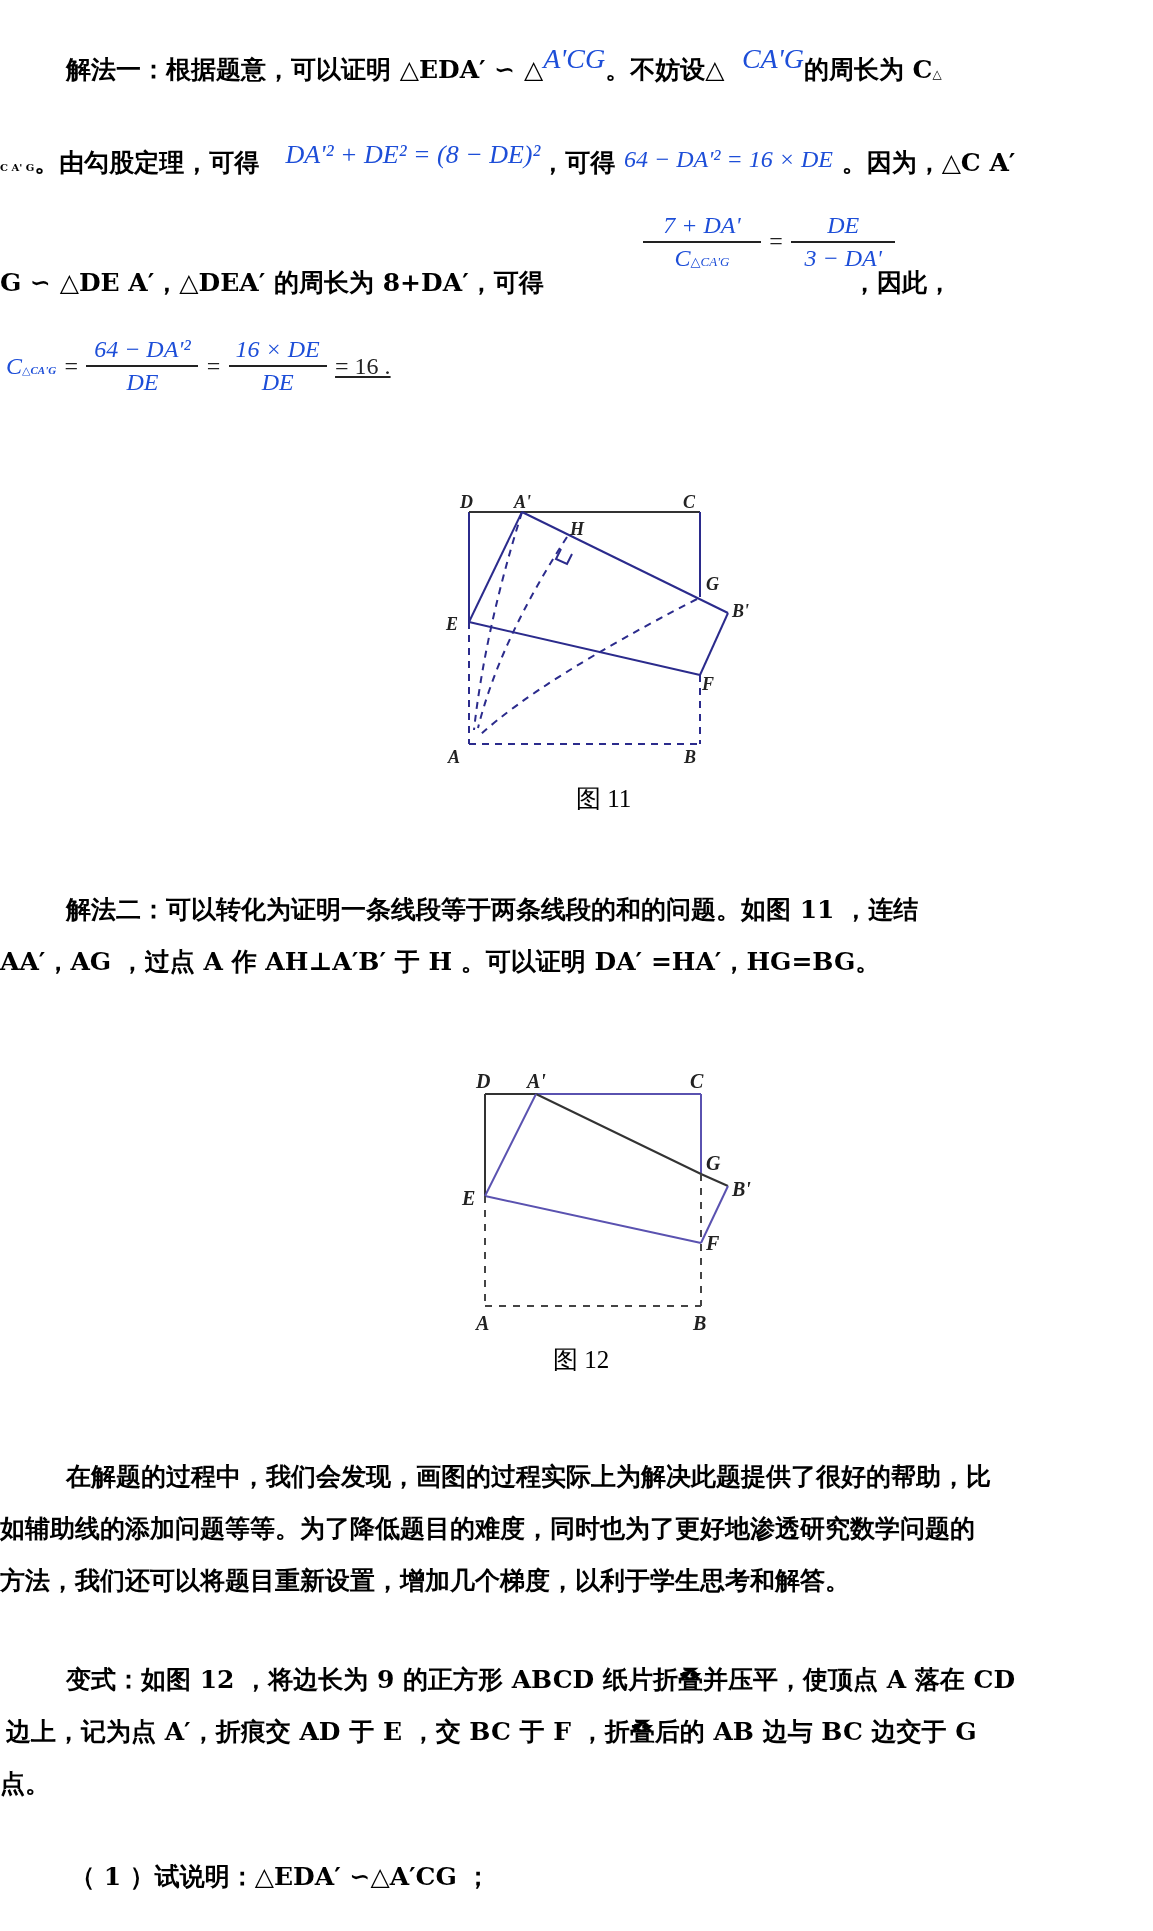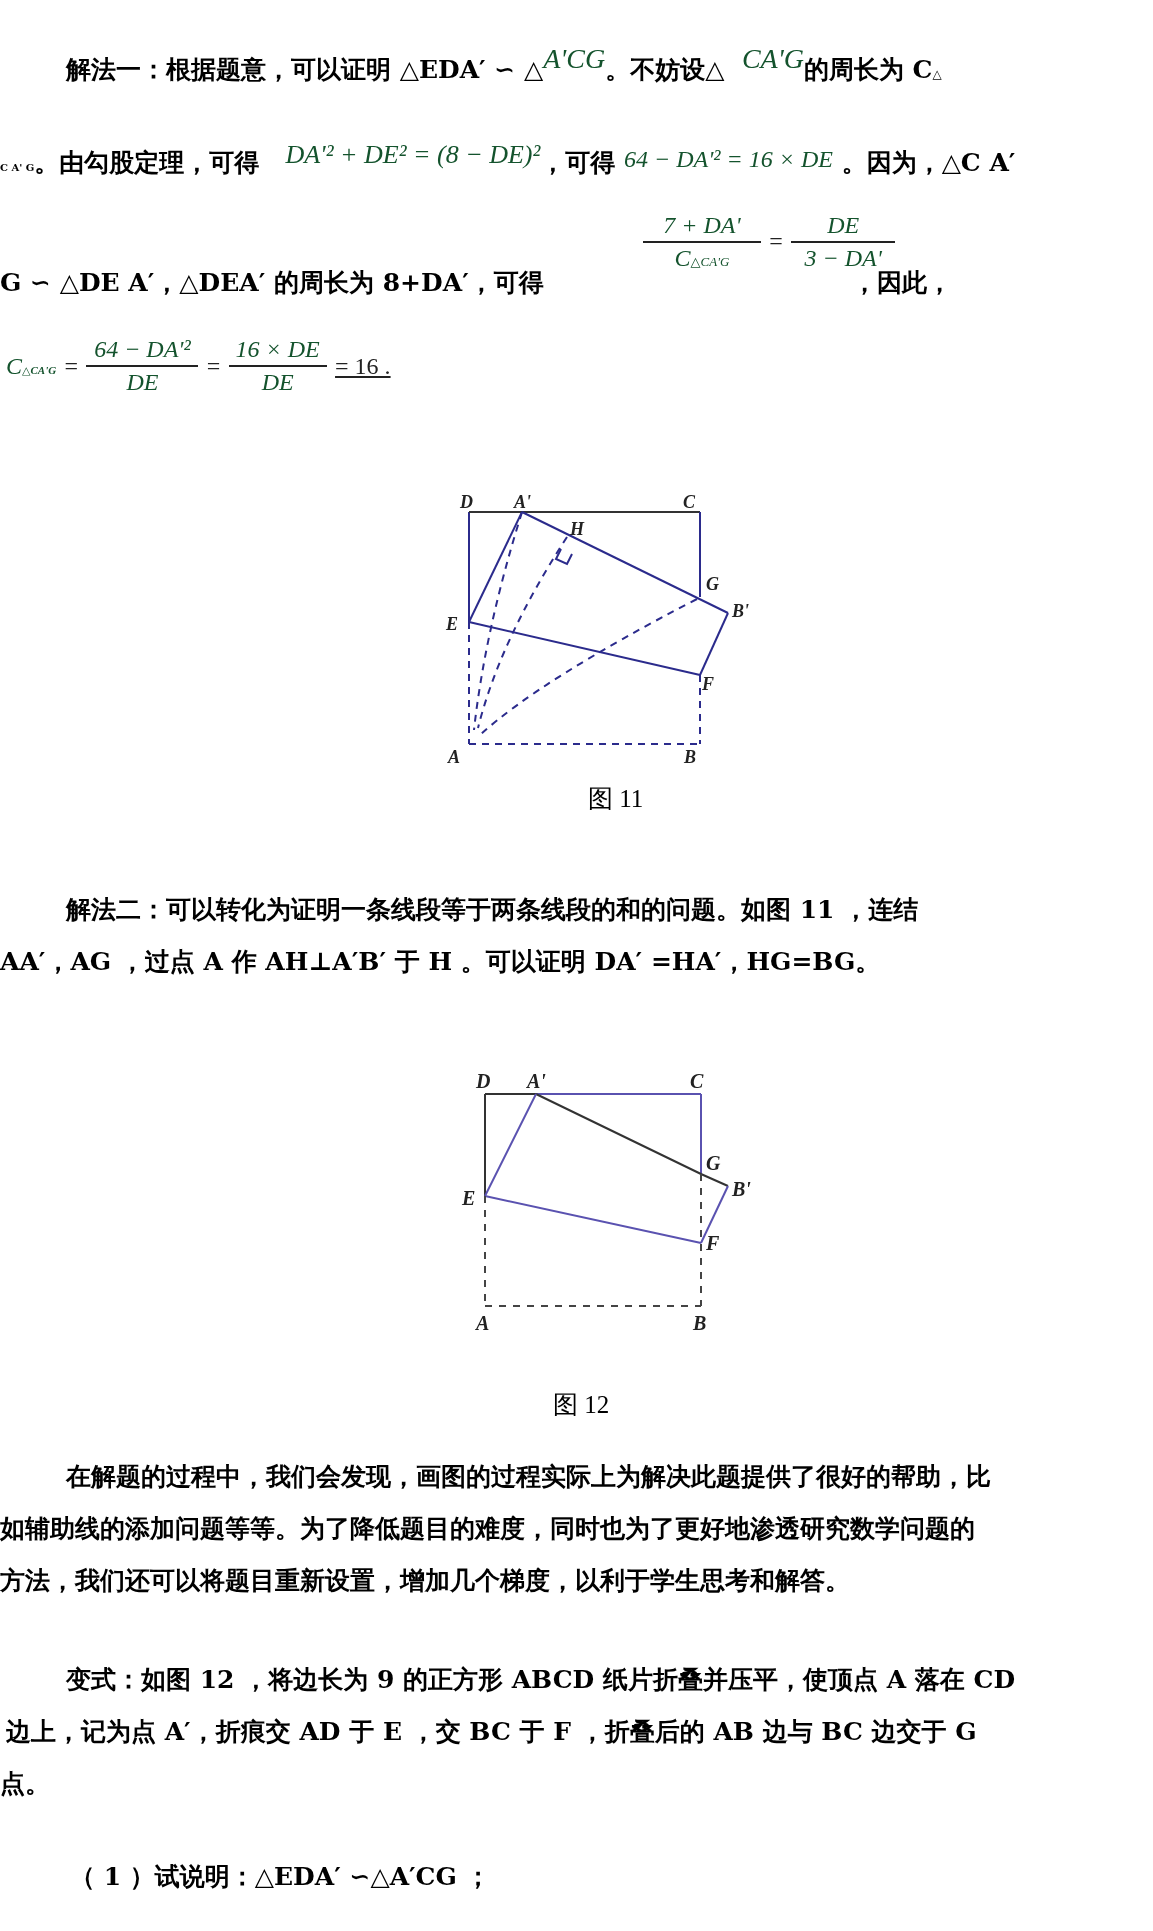--- a/index.html
+++ b/index.html
@@ -3,21 +3,21 @@
 <meta charset="utf-8">
 <style>
   html, body { margin: 0; padding: 0; background: #ffffff; }
   body {
     width: 1153px; height: 1931px; position: relative; overflow: hidden;
     font-family: "DejaVu Serif", "Liberation Serif", serif;
     color: #000; font-weight: bold;
   }
   .abs { position: absolute; white-space: nowrap; }
   .line { font-size: 25px; line-height: 30px; }
-  .math { font-family: "Liberation Serif", "DejaVu Serif", serif; font-style: italic; font-weight: normal; color: #14532d; }
+  .math { font-family: "Liberation Serif", "DejaVu Serif", serif; font-style: italic; font-weight: normal; color: #1d4ed8; }
   .math-up { font-family: "Liberation Serif", "DejaVu Serif", serif; font-weight: normal; color: #222; }
   .small { font-size: 12px; }
   .frac { display: inline-flex; flex-direction: column; align-items: center; vertical-align: middle; }
   .frac .num { border-bottom: 2px solid #222; padding: 0 4px 2px; }
   .frac .den { padding: 2px 4px 0; }
   .caption { font-family: "Liberation Serif", "DejaVu Serif", serif; font-weight: normal; font-size: 25px; }
   svg text { font-family: "Liberation Serif", "DejaVu Serif", serif; font-style: italic; font-weight: bold; }
 </style>
 </head>
 <body>
@@ -88,21 +88,21 @@
     <text x="253" y="28">C</text>
     <text x="140" y="55">H</text>
     <text x="276" y="110">G</text>
     <text x="302" y="137">B'</text>
     <text x="16" y="150">E</text>
     <text x="272" y="210">F</text>
     <text x="18" y="283">A</text>
     <text x="254" y="283">B</text>
   </g>
 </svg>
-<div class="abs caption" style="left:588px; top:782px;">图 11</div>
+<div class="abs caption" style="left:576px; top:782px;">图 11</div>
 
 <div class="abs line" style="left:66px; top:895px;">解法二：可以转化为证明一条线段等于两条线段的和的问题。如图 11 ，连结</div>
 <div class="abs line" style="left:0px; top:947px;">AA′，AG ，过点 A 作 AH⊥A′B′ 于 H 。可以证明 DA′ =HA′，HG=BG。</div>
 
 <svg class="abs" style="left:440px; top:1050px;" width="330" height="290" viewBox="0 0 330 290">
   <g stroke-width="2" fill="none">
     <line x1="45" y1="44" x2="96" y2="44" stroke="#333"></line>
     <line x1="45" y1="44" x2="45" y2="146" stroke="#333"></line>
     <line x1="96" y1="44" x2="261" y2="44" stroke="#5a52b0"></line>
     <line x1="261" y1="44" x2="261" y2="124" stroke="#5a52b0"></line>
@@ -122,21 +122,21 @@
     <text x="87" y="38">A'</text>
     <text x="250" y="38">C</text>
     <text x="266" y="120">G</text>
     <text x="292" y="146">B'</text>
     <text x="22" y="155">E</text>
     <text x="266" y="200">F</text>
     <text x="36" y="280">A</text>
     <text x="253" y="280">B</text>
   </g>
 </svg>
-<div class="abs caption" style="left:553px; top:1343px;margin-top:45px;">图 12</div>
+<div class="abs caption" style="left:553px; top:1343px;">图 12</div>
 
 <div class="abs line" style="left:66px; top:1462px;">在解题的过程中，我们会发现，画图的过程实际上为解决此题提供了很好的帮助，比</div>
 <div class="abs line" style="left:0px; top:1514px;">如辅助线的添加问题等等。为了降低题目的难度，同时也为了更好地渗透研究数学问题的</div>
 <div class="abs line" style="left:0px; top:1566px;">方法，我们还可以将题目重新设置，增加几个梯度，以利于学生思考和解答。</div>
 
 <div class="abs line" style="left:66px; top:1665px;">变式：如图 12 ，将边长为 9 的正方形 ABCD 纸片折叠并压平，使顶点 A 落在 CD</div>
 <div class="abs line" style="left:0px; top:1717px;padding-left:6px;">边上，记为点 A′，折痕交 AD 于 E ，交 BC 于 F ，折叠后的 AB 边与 BC 边交于 G</div>
 <div class="abs line" style="left:0px; top:1769px;">点。</div>
 
 <div class="abs line" style="left:70px; top:1862px;">（ 1 ）试说明：△EDA′ ∽△A′CG ；</div>

